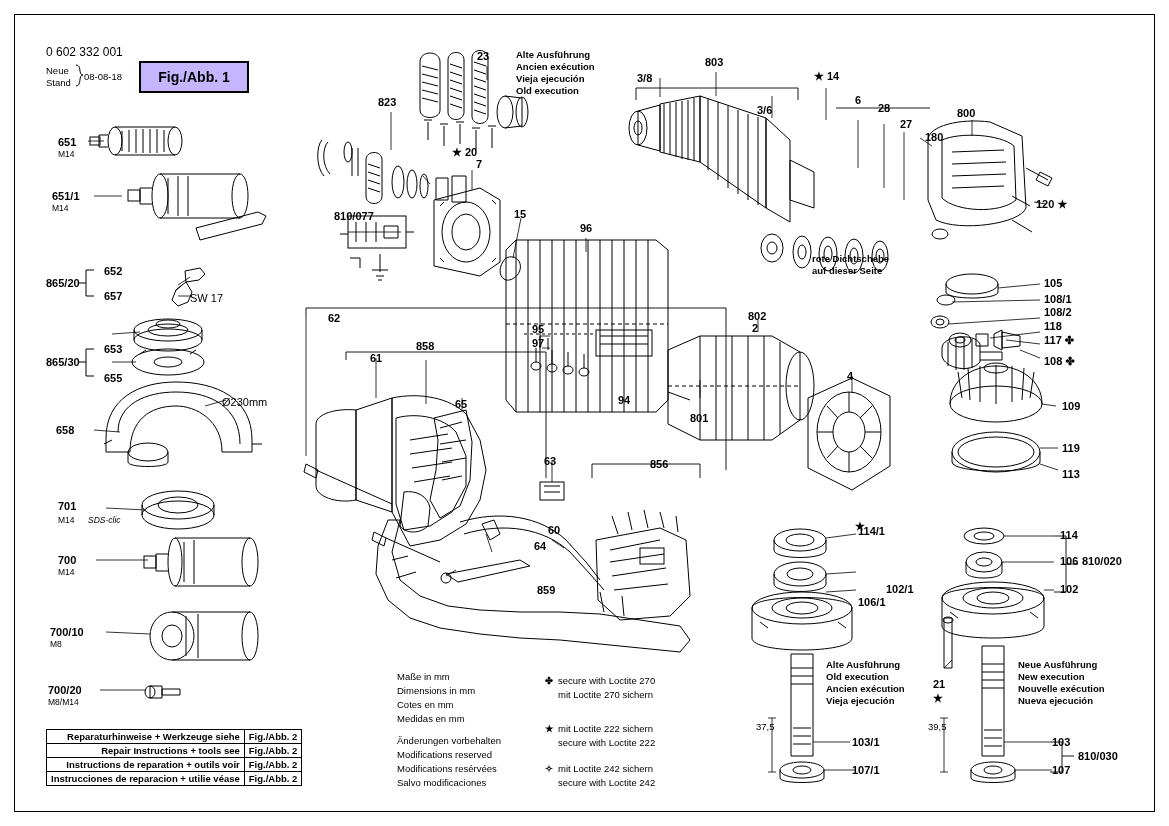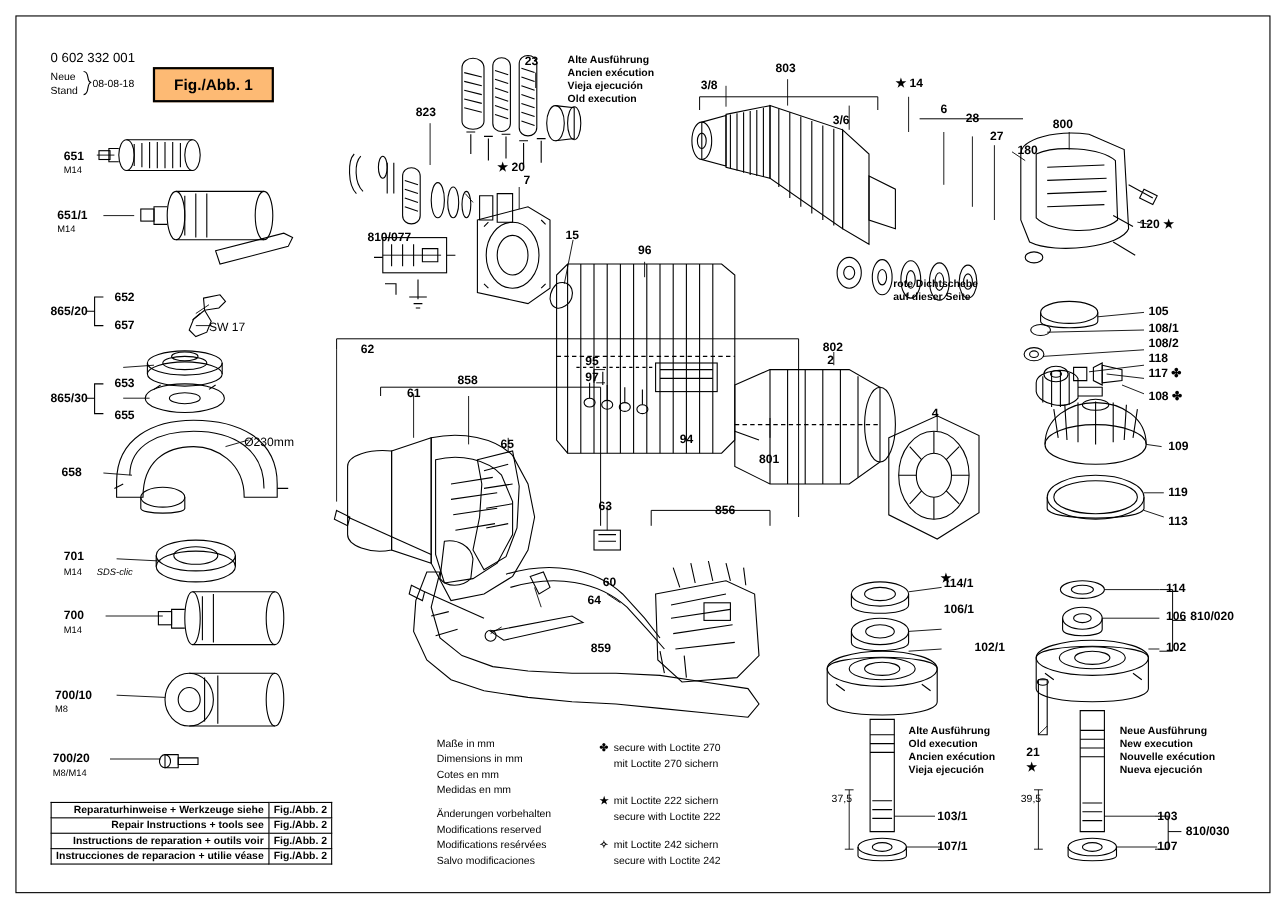--- a/index.html
+++ b/index.html
@@ -5,21 +5,21 @@
   html,body{margin:0;padding:0;background:#ffffff;}
   body{width:1169px;height:826px;position:relative;font-family:"Liberation Sans",sans-serif;color:#000;}
   #sheet{position:absolute;inset:0;}
   .border{position:absolute;left:14px;top:14px;width:1141px;height:798px;border:1px solid #000;box-sizing:border-box;}
   .t{position:absolute;white-space:pre;font-size:11px;line-height:1.15;}
   .b{font-weight:bold;}
   .sm{font-size:9.5px;}
   .xs{font-size:8.5px;}
   .md{font-size:12px;}
   .lg{font-size:14px;}
-  .figbox{position:absolute;border:2px solid #000;background:#fdba74;display:flex;align-items:center;justify-content:center;}
+  .figbox{position:absolute;border:2px solid #000;background:#c4b5fd;display:flex;align-items:center;justify-content:center;}
   svg{position:absolute;left:0;top:0;overflow:visible;}
   .leg{position:absolute;}
   .leg table{border-collapse:collapse;font-size:9.5px;font-weight:bold;}
   .leg td{border:1px solid #000;padding:1px 4px;white-space:nowrap;}
   .leg td.r{text-align:right;}
   .sym{font-size:11px;}
 </style>
 </head>
 <body>
 
@@ -504,21 +504,21 @@
   <div class="t b" style="left:1044px;top:334px;"><span>117</span> <span class="sym">✤</span></div>
   <div class="t b" style="left:1044px;top:355px;"><span>108</span> <span class="sym">✤</span></div>
   <div class="t b" style="left:1062px;top:400px;">109</div>
   <div class="t b" style="left:1062px;top:442px;">119</div>
   <div class="t b" style="left:1062px;top:468px;">113</div>
   <div class="t b" style="left:1060px;top:529px;">114</div>
   <div class="t b" style="left:1060px;top:555px;">106</div>
   <div class="t b" style="left:1060px;top:583px;">102</div>
   <div class="t b" style="left:1082px;top:555px;">810/020</div>
   <div class="t b" style="left:858px;top:525px;">114/1</div>
-  <div class="t b" style="left:858px;top:548px;">106/1</div>
+  <div class="t b" style="left:858px;top:596px;">106/1</div>
   <div class="t b" style="left:858px;top:583px;margin-left:28px;">102/1</div>
   <div class="t b" style="left:852px;top:736px;">103/1</div>
   <div class="t b" style="left:852px;top:764px;">107/1</div>
   <div class="t b" style="left:1052px;top:736px;">103</div>
   <div class="t b" style="left:1052px;top:764px;">107</div>
   <div class="t b" style="left:1078px;top:750px;">810/030</div>
   <div class="t b" style="left:933px;top:678px;">21</div>
   <div class="t b" style="left:933px;top:692px;">★</div>
   <div class="t b" style="left:855px;top:520px;">★</div>
 

